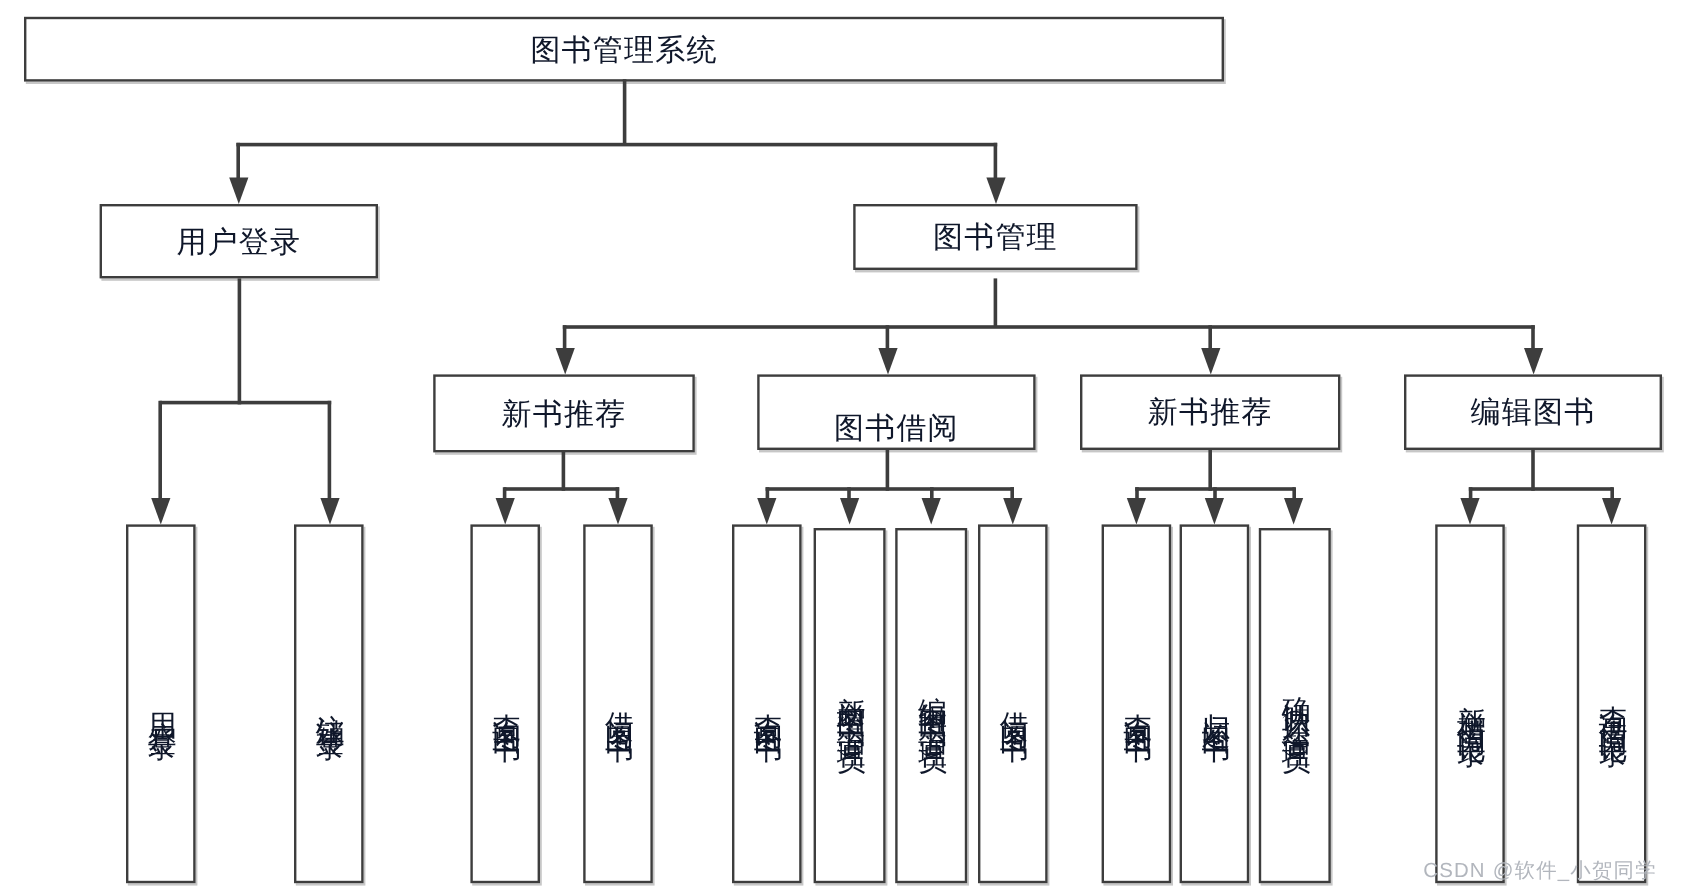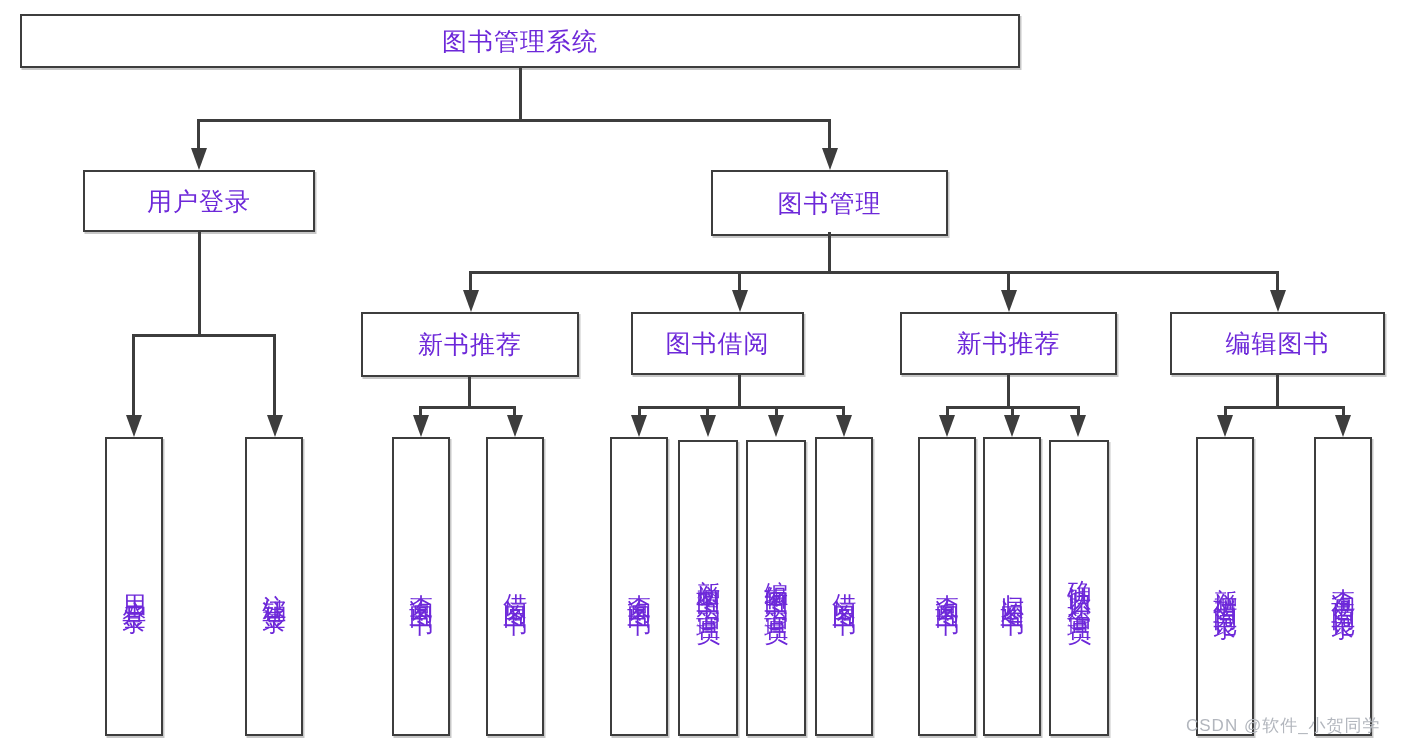--- a/index.html
+++ b/index.html
@@ -6,21 +6,21 @@
   body{
     width:1405px;height:747px;position:relative;background:#ffffff;
     font-family:"Liberation Sans","DejaVu Sans",sans-serif;
     overflow:hidden;
   }
   .box{
     position:absolute;background:#ffffff;
     border:2px solid #3d3d3d;
     box-shadow:1.5px 2px 0 rgba(130,130,130,.45);
     display:flex;align-items:center;justify-content:center;
-    color:#6d28d9;box-sizing:border-box;
+    color:#0f172a;box-sizing:border-box;
   }
   .h-label{font-size:25px;letter-spacing:1px;white-space:nowrap;}
   .leaf{border-width:2.5px;}
   .v-label{
     writing-mode:vertical-rl;text-orientation:mixed;
     font-size:24px;letter-spacing:6px;line-height:1.1;white-space:nowrap;
   }
   .vline{position:absolute;width:3px;background:#3d3d3d;}
   .hline{position:absolute;height:3px;background:#3d3d3d;}
   .arr{
@@ -44,21 +44,21 @@
 
 <div class="hline" style="left:197px;top:119px;width:634px;"></div>
 <div class="vline" style="left:197px;top:119px;height:32px;"></div>
 <div class="arr" style="left:191px;top:148px;"></div>
 <div class="vline" style="left:828px;top:119px;height:32px;"></div>
 <div class="arr" style="left:822px;top:148px;"></div>
 
 <div class="box" style="left:83px;top:170px;width:232px;height:62px;">
   <span class="h-label">用户登录</span>
 </div>
-<div class="box" style="left:711px;top:170px;width:237px;height:66px;">
+<div class="box" style="left:711px;top:170px;width:237px;height:55px;">
   <span class="h-label">图书管理</span>
 </div>
 
 <div class="vline" style="left:198px;top:232px;height:105px;"></div>
 <div class="hline" style="left:133px;top:334px;width:143px;"></div>
 <div class="vline" style="left:132px;top:334px;height:84px;"></div>
 <div class="arr" style="left:126px;top:415px;"></div>
 <div class="vline" style="left:273px;top:334px;height:84px;"></div>
 <div class="arr" style="left:267px;top:415px;"></div>
 
@@ -69,21 +69,21 @@
 <div class="vline" style="left:738px;top:271px;height:21px;"></div>
 <div class="arr" style="left:732px;top:290px;"></div>
 <div class="vline" style="left:1007px;top:271px;height:21px;"></div>
 <div class="arr" style="left:1001px;top:290px;"></div>
 <div class="vline" style="left:1276px;top:271px;height:21px;"></div>
 <div class="arr" style="left:1270px;top:290px;"></div>
 
 <div class="box" style="left:361px;top:312px;width:218px;height:65px;">
   <span class="h-label">新书推荐</span>
 </div>
-<div class="box" style="left:631px;top:312px;width:173px;height:63px;">
+<div class="box" style="left:631px;top:312px;width:232px;height:63px;align-items:flex-end;">
   <span class="h-label">图书借阅</span>
 </div>
 <div class="box" style="left:900px;top:312px;width:217px;height:63px;">
   <span class="h-label">新书推荐</span>
 </div>
 <div class="box" style="left:1170px;top:312px;width:215px;height:63px;">
   <span class="h-label">编辑图书</span>
 </div>
 
 <div class="vline" style="left:468px;top:375px;height:34px;"></div>

